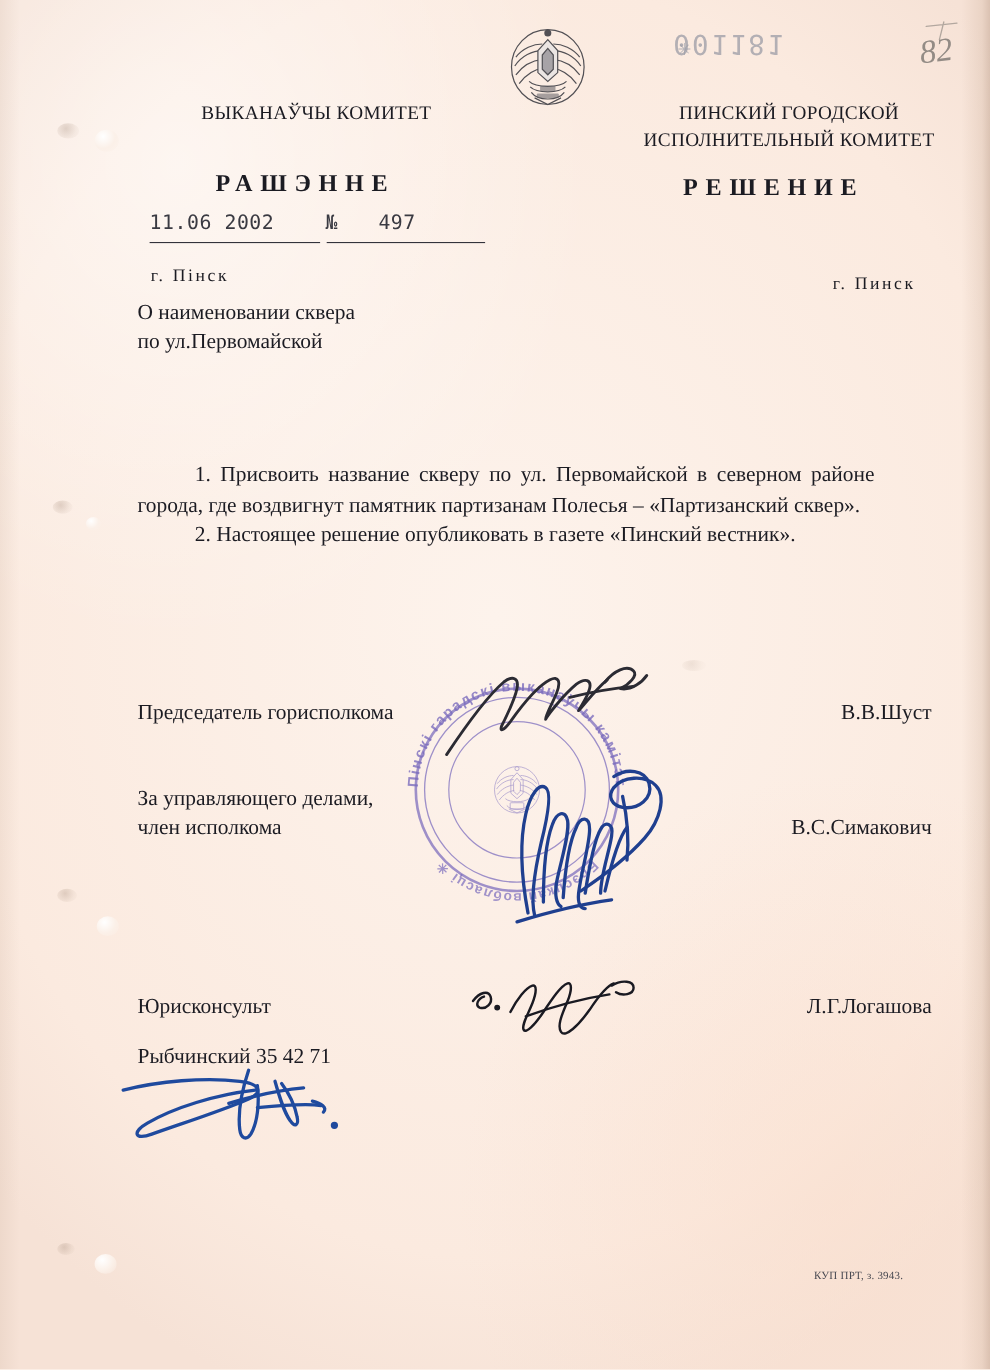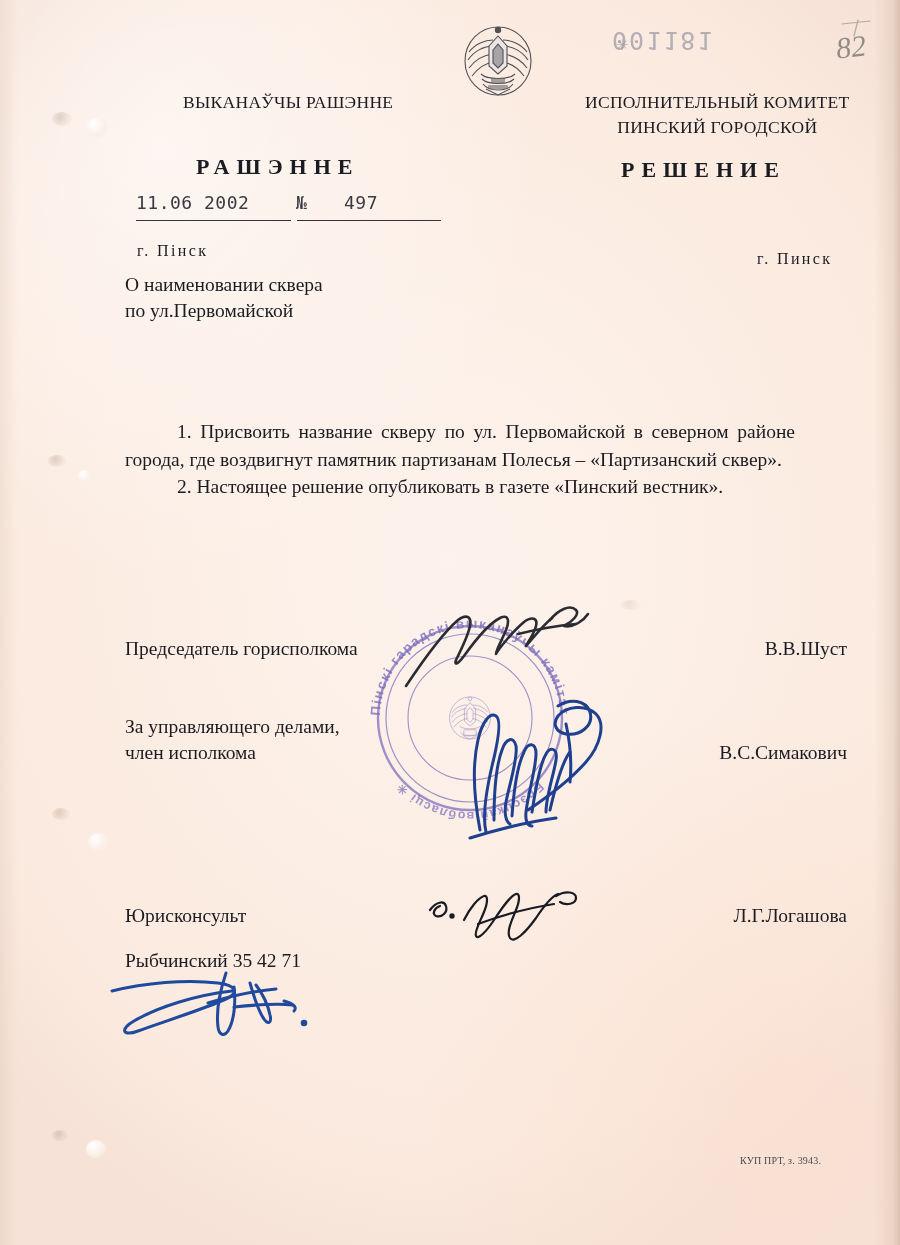--- a/index.html
+++ b/index.html
@@ -305,26 +305,26 @@
 
   <div id="reg-asterisk">✳</div>
   <div id="reg-number">001181</div>
 
   <svg id="pencil-tick" viewBox="0 0 34 20">
     <path d="M2 6 L30 3 M18 2 L14 18" stroke="#706d68" stroke-width="1.2" fill="none" stroke-linecap="round"></path>
   </svg>
   <div id="pencil-mark">82</div>
 
   <div class="org-header" id="org-left">
-    <div>ВЫКАНАЎЧЫ РАШЭННЕ</div>
+    <div>ВЫКАНАЎЧЫ КОМИТЕТ</div>
   </div>
 
   <div class="org-header" id="org-right">
+    <div>ПИНСКИЙ  ГОРОДСКОЙ</div>
     <div>ИСПОЛНИТЕЛЬНЫЙ КОМИТЕТ</div>
-    <div>ПИНСКИЙ  ГОРОДСКОЙ</div>
   </div>
 
   <div class="doc-title" id="title-left">РАШЭННЕ</div>
   <div class="doc-title" id="title-right">РЕШЕНИЕ</div>
 
   <div id="dateline">
     <span class="typed" id="date-value">11.06 2002</span>
     <span class="typed" id="no-symbol">№</span>
     <span class="typed" id="no-value">497</span>
   </div>

